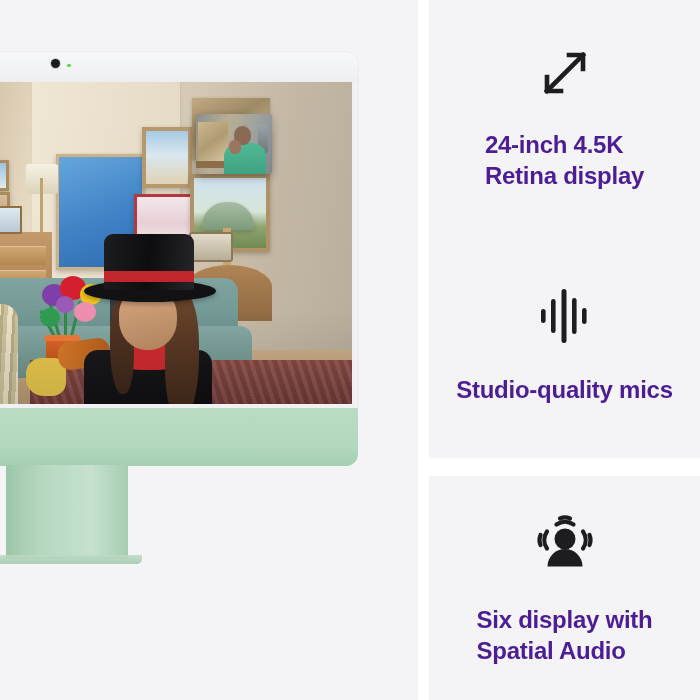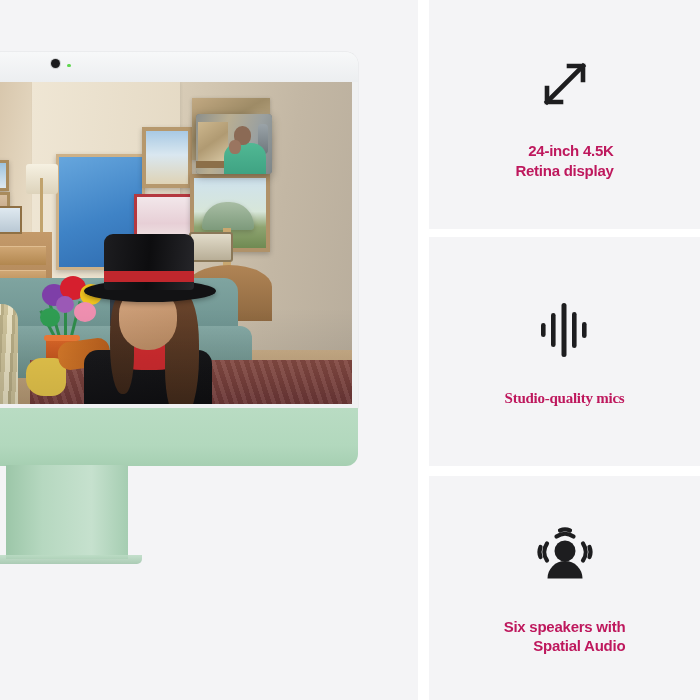--- a/index.html
+++ b/index.html
@@ -429,37 +429,37 @@
     position: absolute;
     left: 0;
     width: 271px;
     background: #f4f4f6;
     display: flex;
     flex-direction: column;
     align-items: center;
     justify-content: center;
   }
   #card-0 { top: 0;   height: 229px; }
-  #card-1 { top: 237px; height: 229px; font-family: Liberation Serif, serif; }
+  #card-1 { top: 229px; height: 229px; }
   #card-2 { top: 476px; height: 224px; }
 
   .card-icon {
     display: flex;
     align-items: center;
     justify-content: center;
     height: 70px;
     margin-bottom: 22px;
   }
   .card-label {
-    font-size: 15px;
+    font-size: 24px;
     font-weight: 700;
     line-height: 1.28;
     letter-spacing: -0.25px;
-    color: #be185d;
-    text-align: right;
+    color: #4c1d95;
+    text-align: left;
     white-space: pre-line;
   }
   #card-2 .card-icon { margin-bottom: 26px; }
   #card-1 .card-icon { margin-bottom: 24px; }
 </style>
 </head>
 <body>
 
 <div id="root">
 
@@ -597,18 +597,18 @@
           <circle cx="33" cy="28" r="10.5" fill="#1d1d1f"></circle>
           <path d="M15.5 55.5a17.5 17.5 0 0 1 35 0z" fill="#1d1d1f"></path>
           <path d="M24.5 13.5a15 15 0 0 1 17 0" stroke="#1d1d1f" stroke-width="4.2" stroke-linecap="round"></path>
           <path d="M28 7.5a13 13 0 0 1 10 0" stroke="#1d1d1f" stroke-width="4.2" stroke-linecap="round"></path>
           <path d="M15 20.5a15 15 0 0 0 0 17" stroke="#1d1d1f" stroke-width="4.2" stroke-linecap="round"></path>
           <path d="M8.5 24a13 13 0 0 0 0 10" stroke="#1d1d1f" stroke-width="4.2" stroke-linecap="round"></path>
           <path d="M51 20.5a15 15 0 0 1 0 17" stroke="#1d1d1f" stroke-width="4.2" stroke-linecap="round"></path>
           <path d="M57.5 24a13 13 0 0 1 0 10" stroke="#1d1d1f" stroke-width="4.2" stroke-linecap="round"></path>
         </svg>
       </div>
-      <div class="card-label">Six speakers with
+      <div class="card-label">Six display with
 Spatial Audio</div>
     </div>
 
   </div>
 </div>
 
 </body></html>

